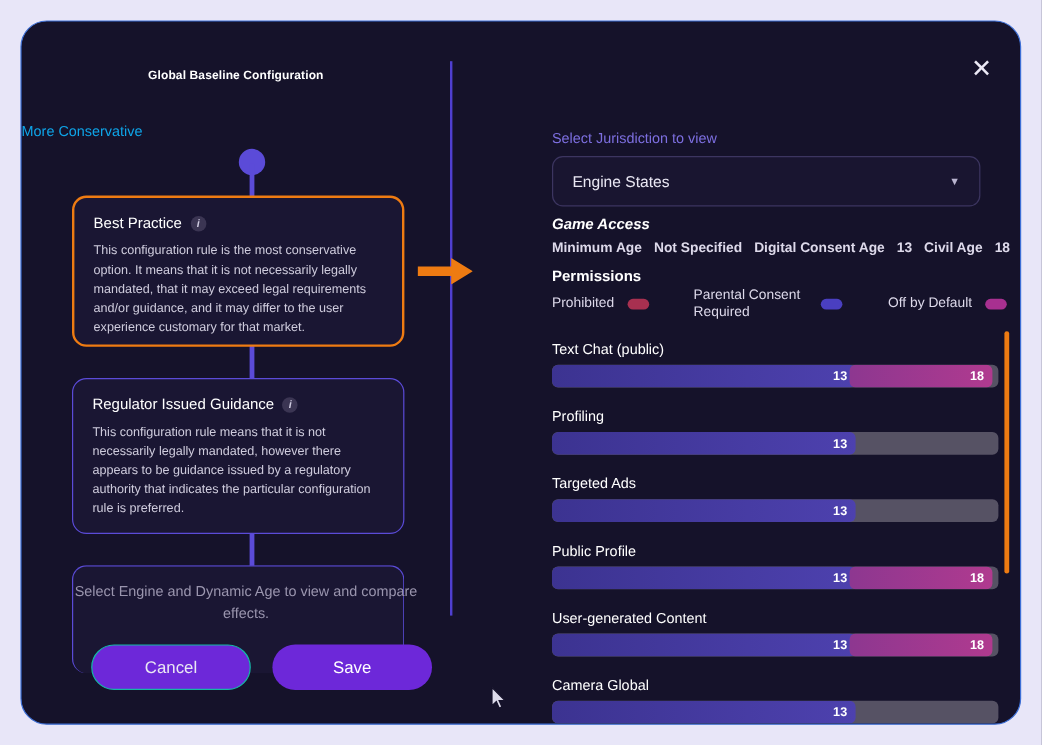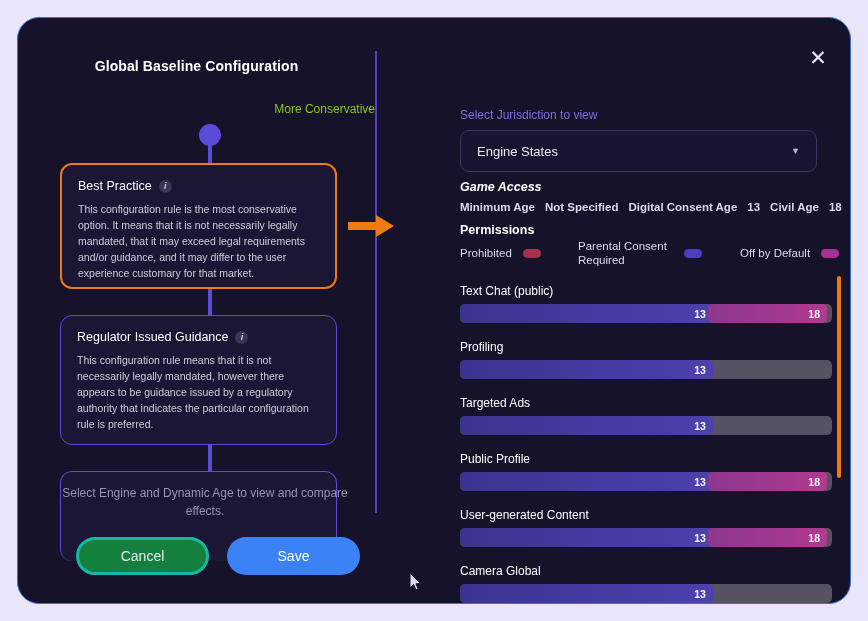--- a/index.html
+++ b/index.html
@@ -38,25 +38,25 @@
   }
 
   
   .left {
     position: absolute; left: 0; top: 0;
     width: 357px; height: 100%;
   }
   .left-title {
     position: absolute; left: 0; top: 40px; width: 357px;
     text-align: center; color: #ffffff;
-    font-size: 14px; font-weight: bold; letter-spacing: .1px;
+    font-size: 10px; font-weight: bold; letter-spacing: .1px;
   }
   .more-conservative {
     position: absolute; left: 0; top: 84px; width: 357px;
-    text-align: right; color: #84cc16; font-size: 12px;
+    text-align: left; color: #0ea5e9; font-size: 12px;
   }
   .node-dot {
     position: absolute; left: 181px; top: 106px;
     width: 22px; height: 22px; border-radius: 50%;
     background: #5b4bd8;
   }
   .connector {
     position: absolute; left: 190px;
     width: 4px; background: #5b4bd8;
   }
@@ -92,22 +92,22 @@
     position: absolute; left: 42px; top: 466px; width: 290px;
     text-align: center; color: #9a95ae; font-size: 12px; line-height: 1.5;
   }
 
   .btn-row { position: absolute; left: 58px; top: 519px; display: flex; gap: 18px; }
   .btn {
     border-radius: 22px; font-size: 14px;
     display: flex; align-items: center; justify-content: center;
     cursor: pointer; height: 38px;
   }
-  .btn-cancel { width: 133px; border: 3px solid #14b8a6; background: #15803d; color: #e9e7f3; }
-  .btn-save   { width: 133px; background: #3b82f6; color: #ffffff; border: none; }
+  .btn-cancel { width: 133px; border: 1px solid #14b8a6; background: #6d28d9; color: #e9e7f3; }
+  .btn-save   { width: 133px; background: #6d28d9; color: #ffffff; border: none; }
 
   
   .arrow {
     position: absolute; left: 330px; top: 197px;
     width: 46px; height: 22px;
   }
 
   
   .right { position: absolute; left: 359px; top: 0; width: 475px; height: 100%; }
   .right-title {

